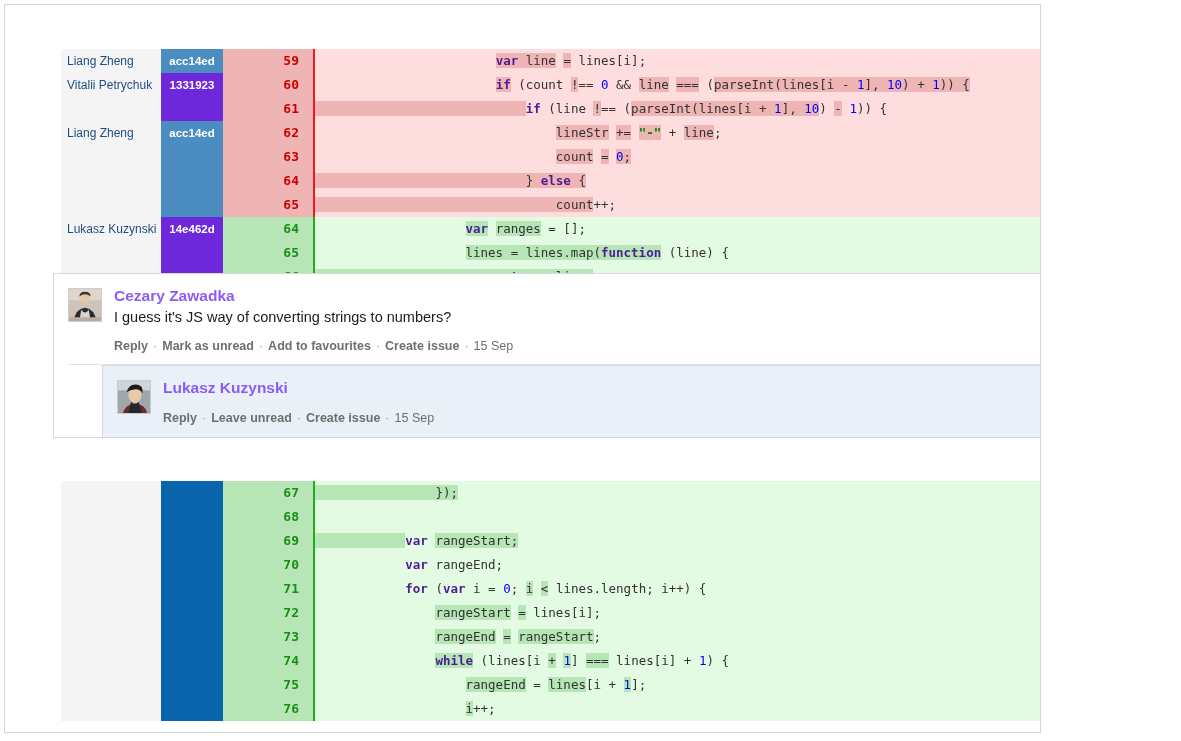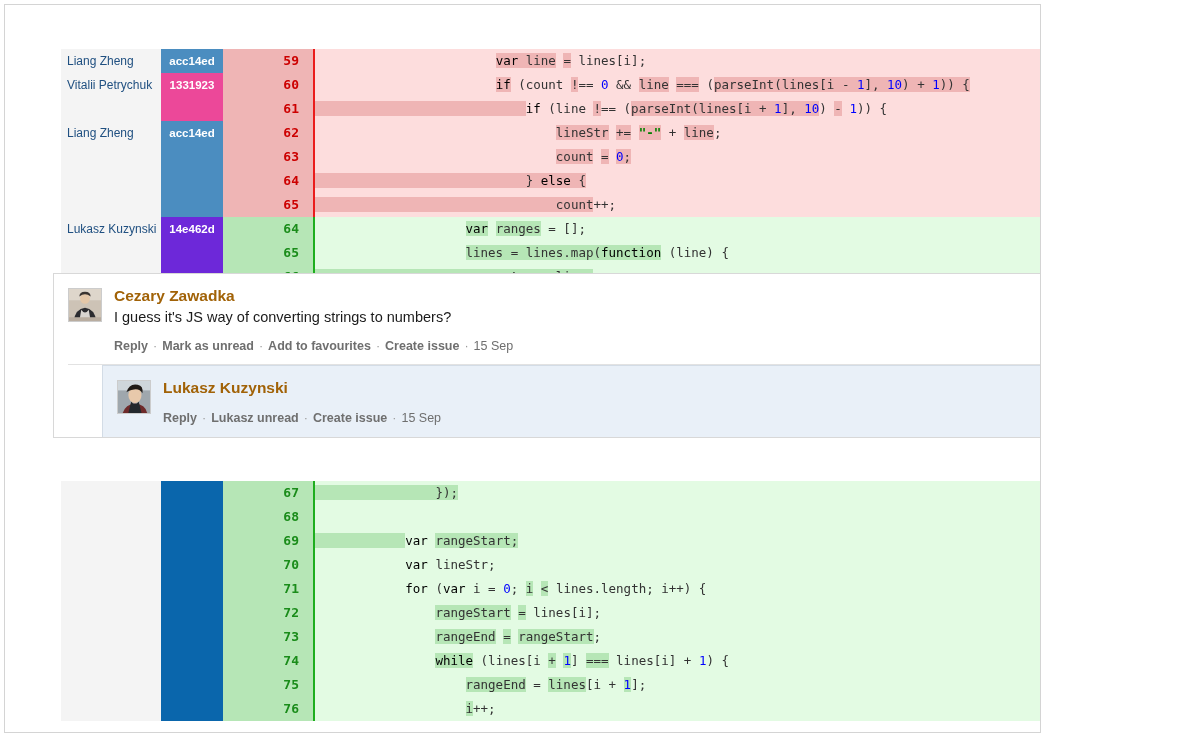--- a/index.html
+++ b/index.html
@@ -40,21 +40,21 @@
     white-space:nowrap;overflow:hidden;
   }
   .c-hash{
     width:62px;flex:0 0 62px;
     font-family:"Liberation Sans",sans-serif;
     font-size:11.5px;font-weight:bold;color:#ffffff;
     text-align:center;box-sizing:border-box;
     white-space:nowrap;overflow:hidden;
   }
   .hash-a{background:#4b8dc0;}
-  .hash-b{background:#ec4899;}
+  .hash-b{background:#6d28d9;}
   .hash-c{background:#6d28d9;}
   .hash-blank{background:#0a66ac;}
   .c-num{
     width:92px;flex:0 0 92px;
     text-align:right;padding-right:14px;
     box-sizing:border-box;font-size:13px;font-weight:bold;
   }
   .c-code{
     flex:1 1 auto;
     padding-left:0px;
@@ -69,21 +69,21 @@
   .del .c-code{background:#fddddd;}
   
   .add .c-num{background:#b6e6b6;color:#1a8c1a;border-right:2px solid #1eae1e;}
   .add .c-code{background:#e3fbe3;}
 
   
   .wd{background:#efb5b5;}
   .wa{background:#b6e6b6;}
 
   
-  .kw{color:#000000;font-weight:normal;}
+  .kw{color:#4c1d95;font-weight:bold;}
   .num{color:#0000ff;}
   .str{color:#008000;font-weight:bold;}
 
   
   .comment-outer{
     position:absolute;left:48px;top:268px;
     width:1099px;
     background:#ffffff;
     border:1px solid #d8d8d8;
     box-sizing:border-box;
@@ -97,21 +97,21 @@
   .avatar{
     width:34px;height:34px;flex:0 0 34px;
     border:1px solid #cccccc;box-sizing:border-box;
     margin-right:12px;margin-top:2px;
     overflow:hidden;background:#e8e4df;
     position:relative;
   }
   .avatar svg{display:block;width:100%;height:100%;}
   .cmt-body{flex:1 1 auto;min-width:0;}
   .cmt-author{
-    font-size:15.5px;font-weight:bold;color:#a16207;
+    font-size:15.5px;font-weight:bold;color:#8b5cf6;
     line-height:19px;margin-bottom:2px;
   }
   .cmt-text{
     font-size:14.5px;color:#1b1b1b;line-height:20px;
     display:flex;align-items:center;gap:6px;
   }
   .smiley{display:inline-block;width:15px;height:15px;vertical-align:-2px;}
   .cmt-actions{
     font-size:12.5px;color:#777777;
     padding:12px 0 11px 0;
@@ -234,21 +234,21 @@
             <rect x="0" y="0" width="34" height="34" fill="#9fa7ad"></rect>
             <rect x="0" y="0" width="34" height="10" fill="#cfd6db"></rect>
             <ellipse cx="18" cy="15" rx="7" ry="8.4" fill="#e8c9ab"></ellipse>
             <path d="M9 12 q3 -10 12 -8 q6 1 5 9 q-3 -5 -9 -4 q-6 1 -8 3z" fill="#201a16"></path>
             <path d="M5 34 q3 -9 13 -10 q11 1 13 10 z" fill="#6e2a2a"></path>
             <path d="M14 22 q4 5 8 0 l3 12 h-14 z" fill="#23282d"></path>
           </svg>
         </span>
         <div class="cmt-body">
           <div class="cmt-author">Lukasz Kuzynski</div>
-          <div class="cmt-actions" id="reply-actions"><span class="lnk">Reply</span><span class="sep">·</span><span class="lnk">Lukasz unread</span><span class="sep">·</span><span class="lnk">Create issue</span><span class="sep">·</span><span class="date">15 Sep</span></div>
+          <div class="cmt-actions" id="reply-actions"><span class="lnk">Reply</span><span class="sep">·</span><span class="lnk">Leave unread</span><span class="sep">·</span><span class="lnk">Create issue</span><span class="sep">·</span><span class="date">15 Sep</span></div>
         </div>
       </div>
     </div>
 
   </div>
 
   <div class="diff diff-bot" id="diff-bot">
       <div class="row add">
         <div class="c-blame"></div>
         <div class="c-hash hash-blank"></div>
@@ -264,21 +264,21 @@
       <div class="row add">
         <div class="c-blame"></div>
         <div class="c-hash hash-blank"></div>
         <div class="c-num">69</div>
         <div class="c-code"><span class="wa">            </span><span class="kw">var</span><span> </span><span class="wa">rangeStart</span><span class="wa">;</span></div>
       </div>
       <div class="row add">
         <div class="c-blame"></div>
         <div class="c-hash hash-blank"></div>
         <div class="c-num">70</div>
-        <div class="c-code"><span>            </span><span class="kw">var</span><span> lineStr;</span></div>
+        <div class="c-code"><span>            </span><span class="kw">var</span><span> rangeEnd;</span></div>
       </div>
       <div class="row add">
         <div class="c-blame"></div>
         <div class="c-hash hash-blank"></div>
         <div class="c-num">71</div>
         <div class="c-code"><span>            </span><span class="kw">for</span><span> (</span><span class="kw">var</span><span> i = </span><span class="num">0</span><span>; </span><span class="wa">i</span><span> </span><span class="wa">&lt;</span><span> lines.length; i++) {</span></div>
       </div>
       <div class="row add">
         <div class="c-blame"></div>
         <div class="c-hash hash-blank"></div>

